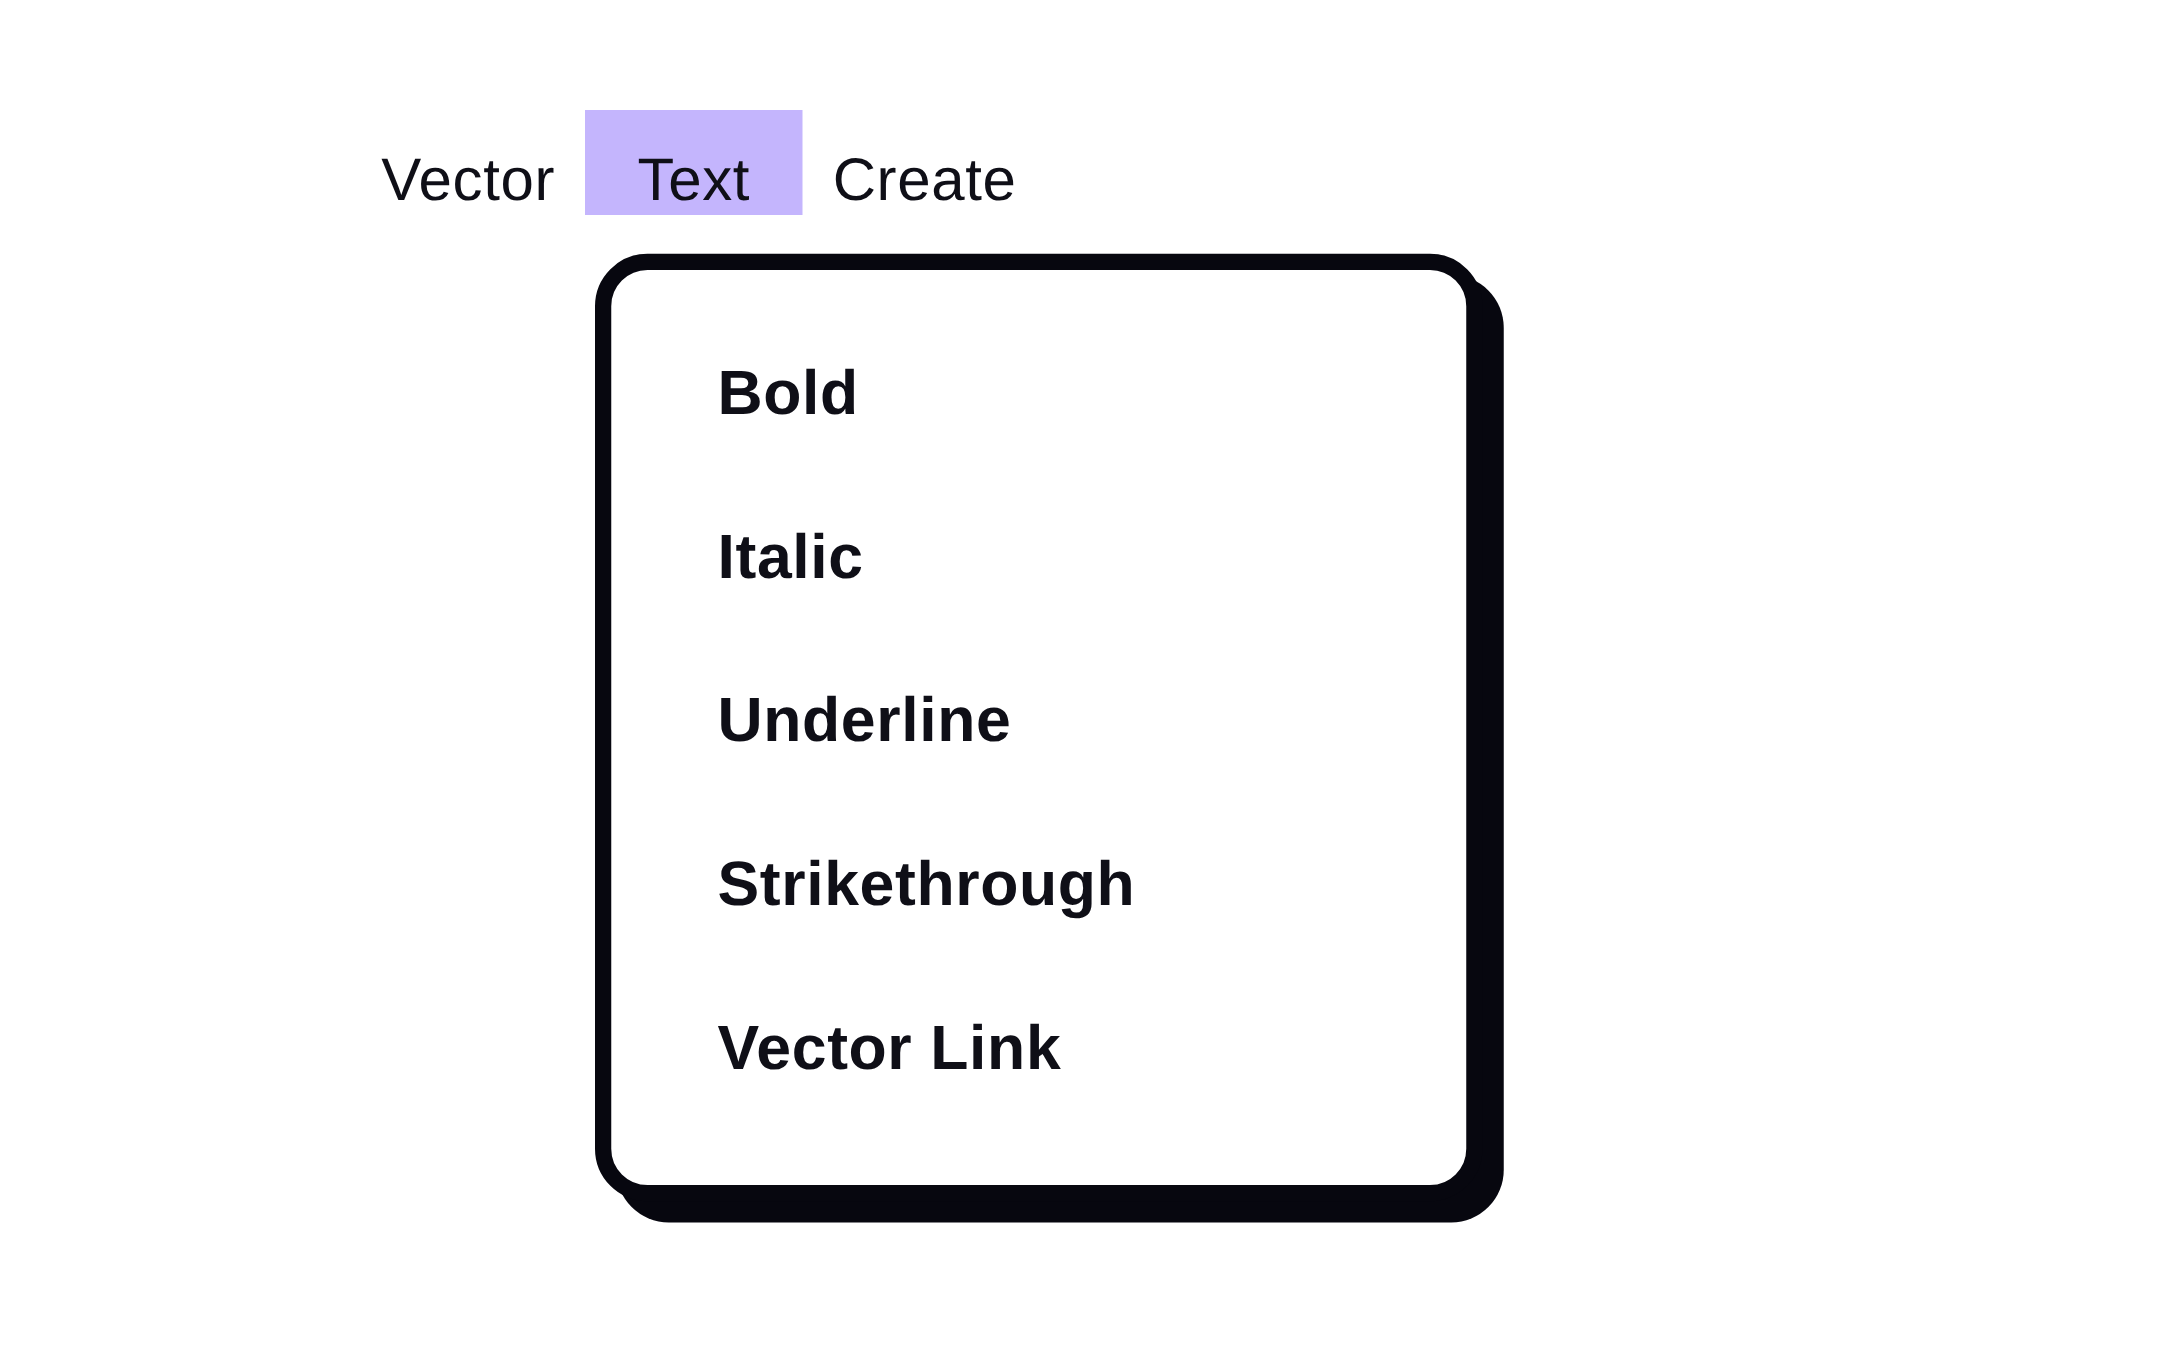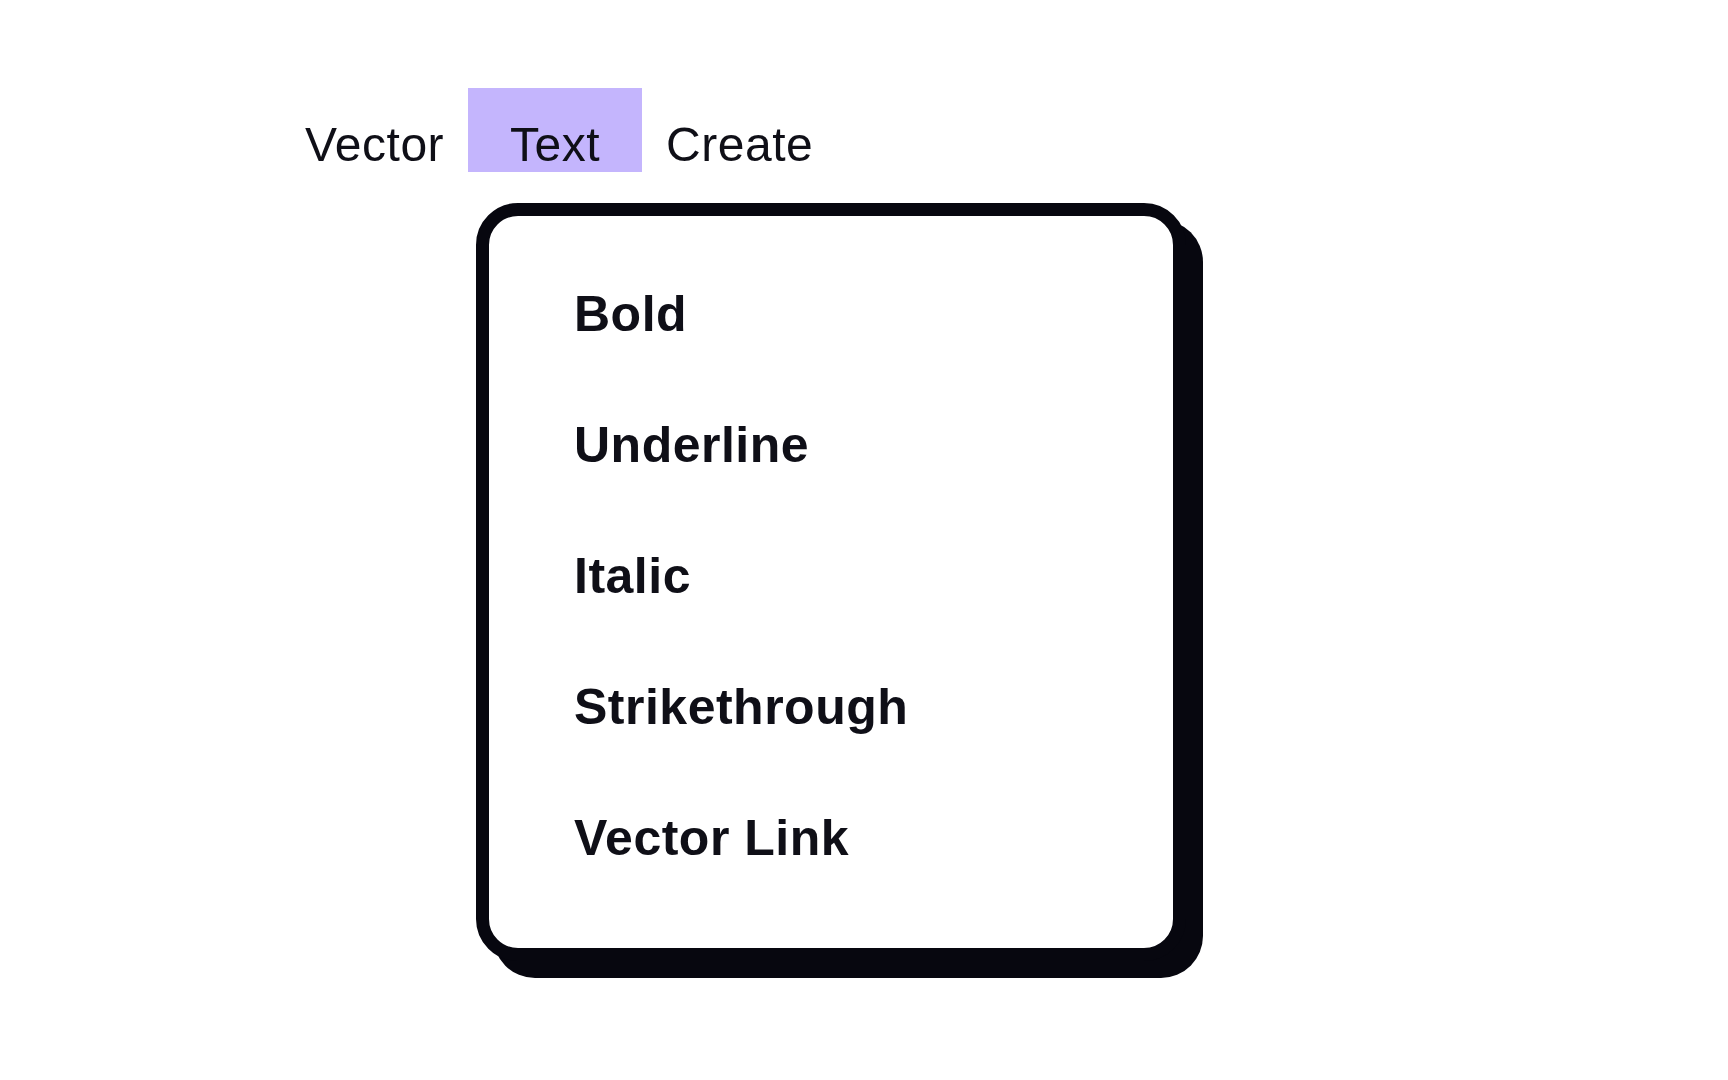--- a/index.html
+++ b/index.html
@@ -85,25 +85,25 @@
 
   </nav>
 
 <div class="dropdown">
 
     <div class="dropdown-item">
       <span>Bold</span>
     </div>
 
     <div class="dropdown-item">
-      <span>Underline</span>
+      <span>Italic</span>
     </div>
 
     <div class="dropdown-item">
-      <span>Italic</span>
+      <span>Underline</span>
     </div>
 
     <div class="dropdown-item">
       <span>Strikethrough</span>
     </div>
 
     <div class="dropdown-item">
       <span>Vector Link</span>
     </div>
   </div>

